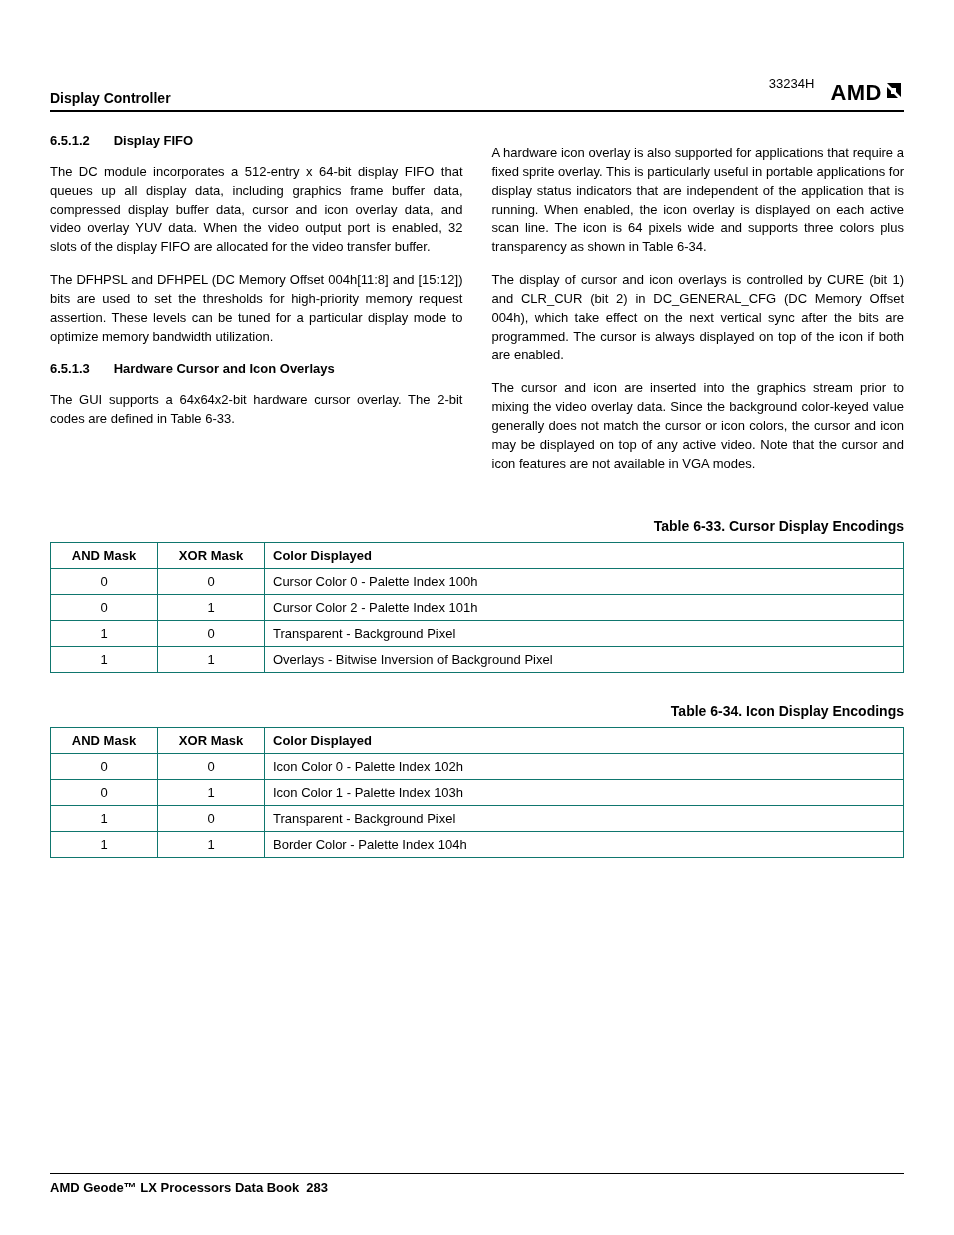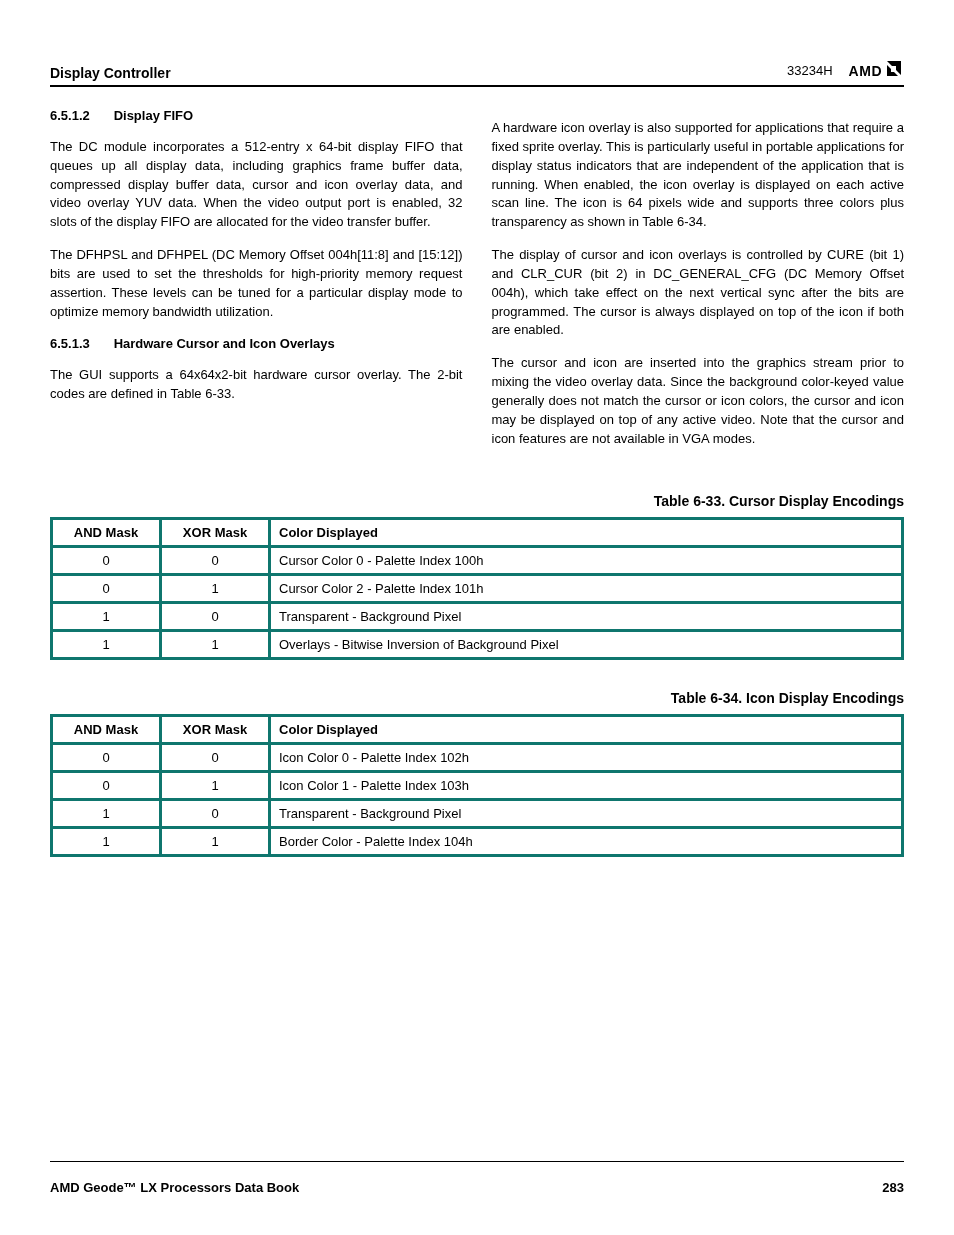--- a/index.html
+++ b/index.html
@@ -32,24 +32,25 @@
   .header-code {
     font-size: 13px;
     margin-right: 16px;
   }
   .header-right {
     display: flex;
     align-items: center;
   }
   .logo {
     font-weight: 900;
-    font-size: 14px;
+    font-size: 22px;
     letter-spacing: 0.5px;
     display: flex;
     align-items: center;
+    margin-top: 20px;
   }
   .logo-square {
     display:inline-block;
     margin-left:2px;
   }
   .columns {
     display: flex;
     gap: 29px;
   }
   .col {
@@ -70,38 +71,38 @@
     font-weight: bold;
     font-size: 14px;
     margin: 30px 0 8px 0;
   }
   table.data {
     width: 100%;
     border-collapse: collapse;
     font-size: 13px;
   }
   table.data th, table.data td {
-    border: 3px solid #0f766e;
+    border: 1px solid #0f766e;
     padding: 5px 8px;
     text-align: left;
   }
   table.data th {
     font-weight: bold;
   }
   table.data td.center, table.data th.center { text-align: center; }
   .col-and { width: 90px; }
   .col-xor { width: 90px; }
   .footer {
     margin-top: auto;
     border-top: 1px solid #000;
-    padding-top: 18px;
+    padding-top: 6px;
     display:flex;
-    justify-content: space-between;
-    font-size: 13px;
-    font-weight: bold;
+    font-size: 13px;
+    font-weight: bold;
+    gap: 7px;
   }
   .spacer { flex:1; }
 </style>
 </head>
 <body>
 
 <div class="page">
 
   <div class="header">
     <div class="header-left">Display Controller</div>

